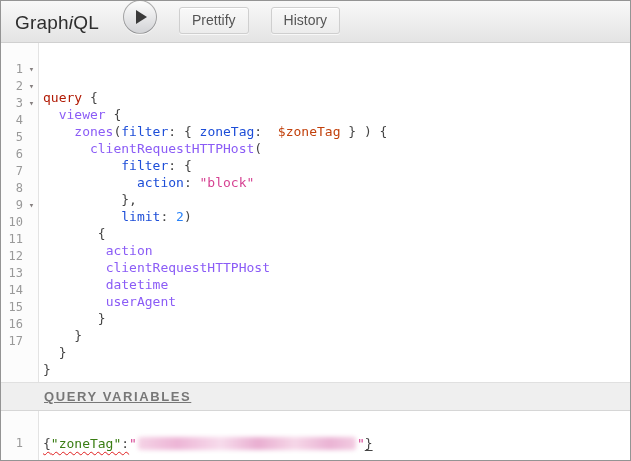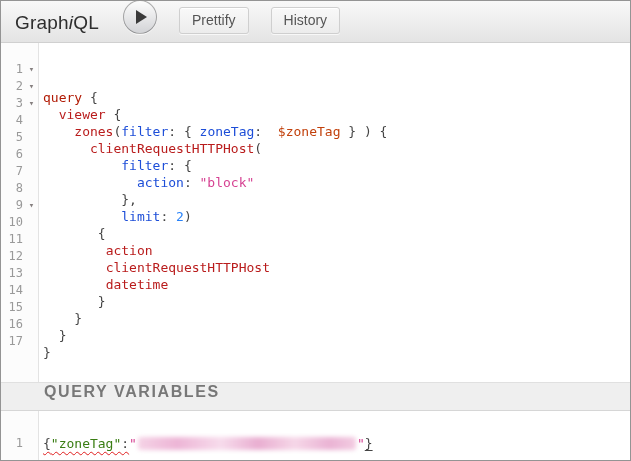--- a/index.html
+++ b/index.html
@@ -61,21 +61,21 @@
     background:#fcfcfc;
     border-right:1px solid #e3e3e3;
   }
   .gutter-cell { height:17px; display:flex; align-items:center; }
   .ln { flex:1; text-align:right; color:#999; font-size:12px; padding-right:2px; }
   .fold { flex:0 0 13px; text-align:center; color:#857f7f; font-size:9px; line-height:17px; }
   .code-col { flex:1; padding-left:4px; overflow:hidden; }
   .code-line { height:17px; white-space:pre; color:#444; }
   
   .tk-kw  { color:#b11a04; }
-  .tk-fld { color:#b91c1c; }
+  .tk-fld { color:#8b5cf6; }
   .tk-attr{ color:#1d4ed8; }
   .tk-vr  { color:#c2410c; }
   .tk-str { color:#d64292; }
   .tk-num { color:#2882f9; }
   .tk-p   { color:#444; }
   .tk-key { color:#397d13; }
   .tk-sq  { text-decoration-line:underline; text-decoration-style:wavy;
             text-decoration-color:#e01e1e; text-decoration-thickness:1px;
             text-underline-offset:3px; }
   .tk-match { text-decoration:underline; text-underline-offset:2px; }
@@ -87,23 +87,23 @@
   }
   
   .query-editor { flex:0 0 339px; height:339px; }
   .query-editor .gutter { padding-top:18px; }
   .query-editor .code-col { padding-top:18px;margin-top:28px; }
   .var-title {
     flex:0 0 29px; height:29px;
     background:#efefef;
     border-top:1px solid #e0e0e0;
     border-bottom:1px solid #d6d6d6;
-    display:flex; align-items:flex-start;
+    display:flex; align-items:center;
     padding-left:43px;
-    color:#777; font-size:16px; font-weight:bold; letter-spacing:1.6px;
+    color:#777; font-size:13px; font-weight:bold; letter-spacing:1.6px;text-decoration:underline;
   }
   .var-editor { flex:1; }
   .var-editor .gutter { padding-top:24px; }
   .var-editor .code-col { padding-top:24px; }
 </style>
 </head>
 <body>
 
 <div class="window">
 
@@ -193,20 +193,21 @@
         <div class="code-line"><span class="tk-p">    </span><span class="tk-fld">zones</span><span class="tk-p">(</span><span class="tk-attr">filter</span><span class="tk-p">: { </span><span class="tk-attr">zoneTag</span><span class="tk-p">:  </span><span class="tk-vr">$zoneTag</span><span class="tk-p"> } ) {</span></div>
         <div class="code-line"><span class="tk-p">      </span><span class="tk-fld">clientRequestHTTPHost</span><span class="tk-p">(</span></div>
         <div class="code-line"><span class="tk-p">          </span><span class="tk-attr">filter</span><span class="tk-p">: {</span></div>
         <div class="code-line"><span class="tk-p">            </span><span class="tk-attr">action</span><span class="tk-p">: </span><span class="tk-str">"block"</span></div>
         <div class="code-line"><span class="tk-p">          },</span></div>
         <div class="code-line"><span class="tk-p">          </span><span class="tk-attr">limit</span><span class="tk-p">: </span><span class="tk-num">2</span><span class="tk-p">)</span></div>
         <div class="code-line"><span class="tk-p">       {</span></div>
         <div class="code-line"><span class="tk-p">        </span><span class="tk-fld">action</span></div>
         <div class="code-line"><span class="tk-p">        </span><span class="tk-fld">clientRequestHTTPHost</span></div>
         <div class="code-line"><span class="tk-p">        </span><span class="tk-fld">datetime</span></div>
+        <div class="code-line"><span class="tk-p">        </span><span class="tk-fld">userAgent</span></div>
         <div class="code-line"><span class="tk-p">       }</span></div>
         <div class="code-line"><span class="tk-p">    }</span></div>
         <div class="code-line"><span class="tk-p">  }</span></div>
         <div class="code-line"><span class="tk-p">}</span></div>
       </div>
   </div>
 
   <div class="var-title">
     <span>QUERY VARIABLES</span>
   </div>

